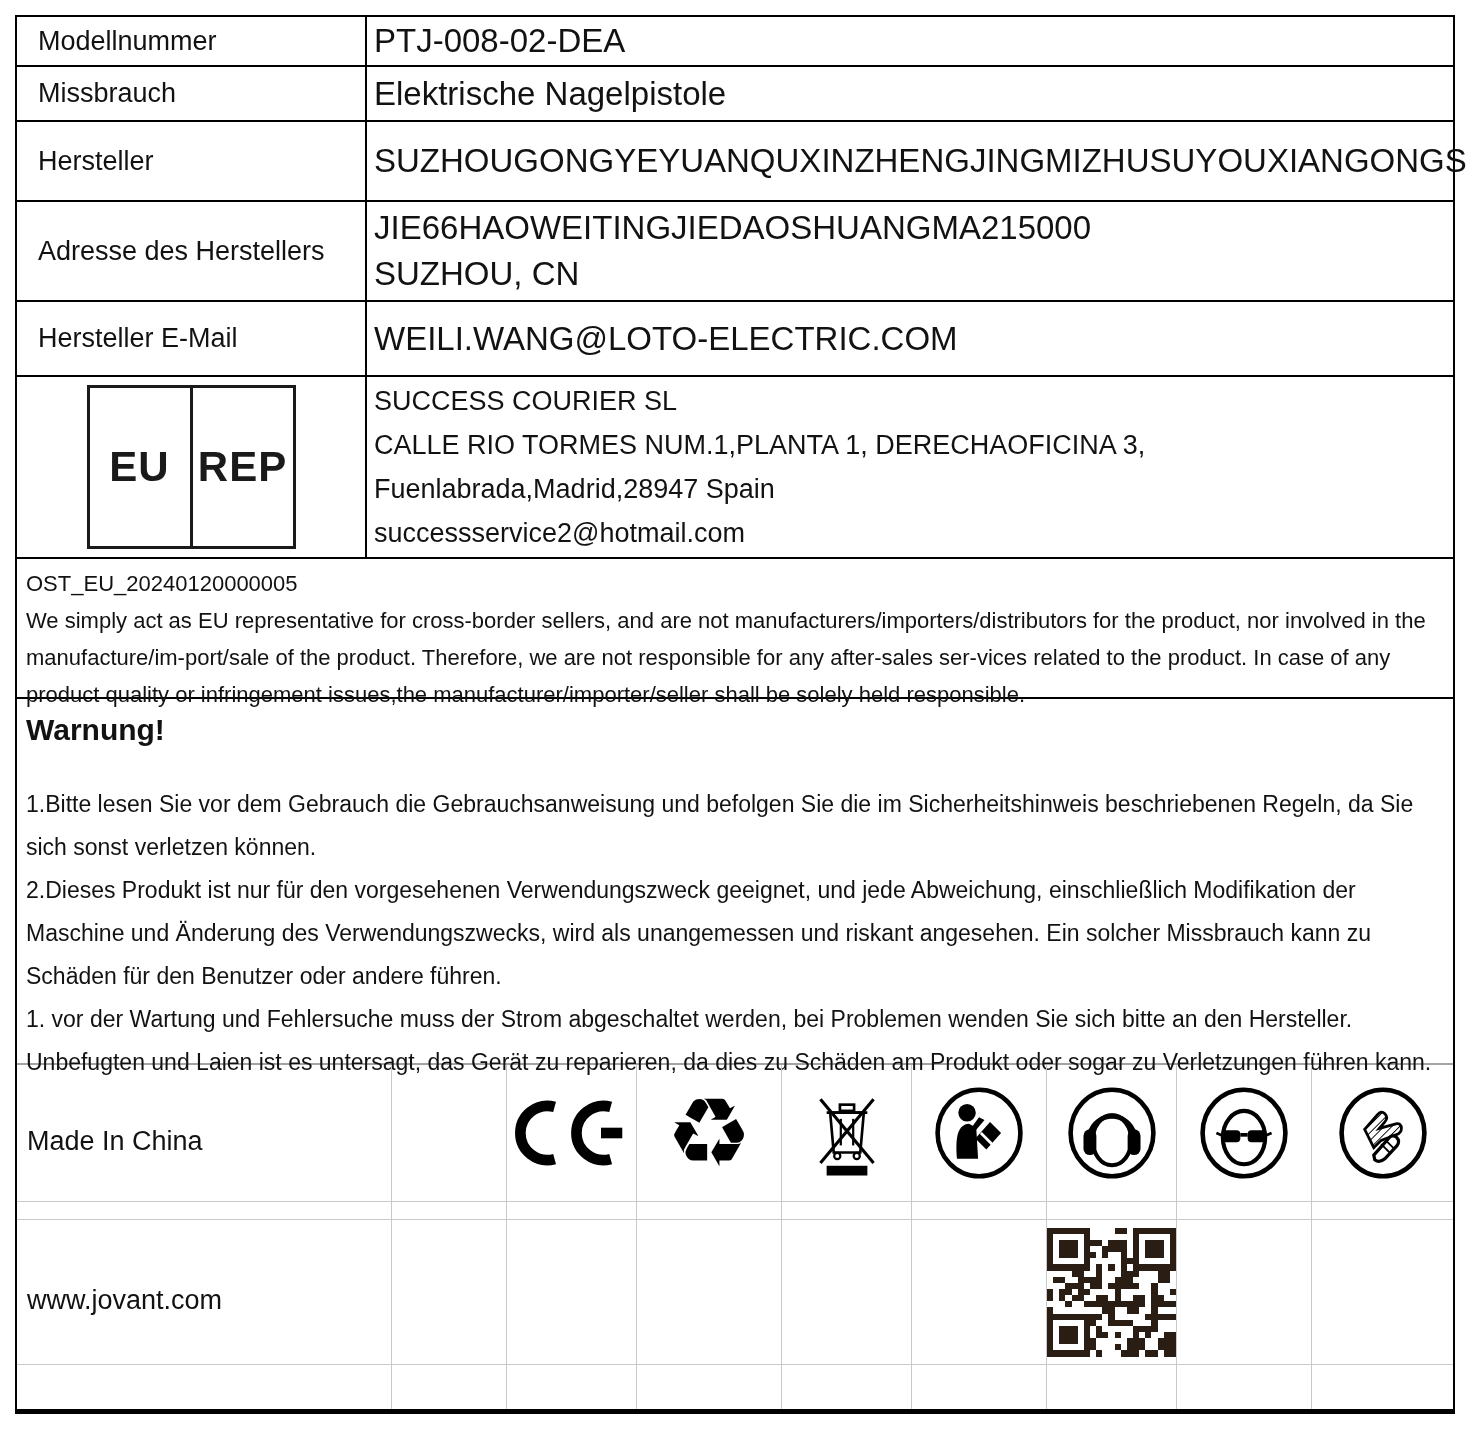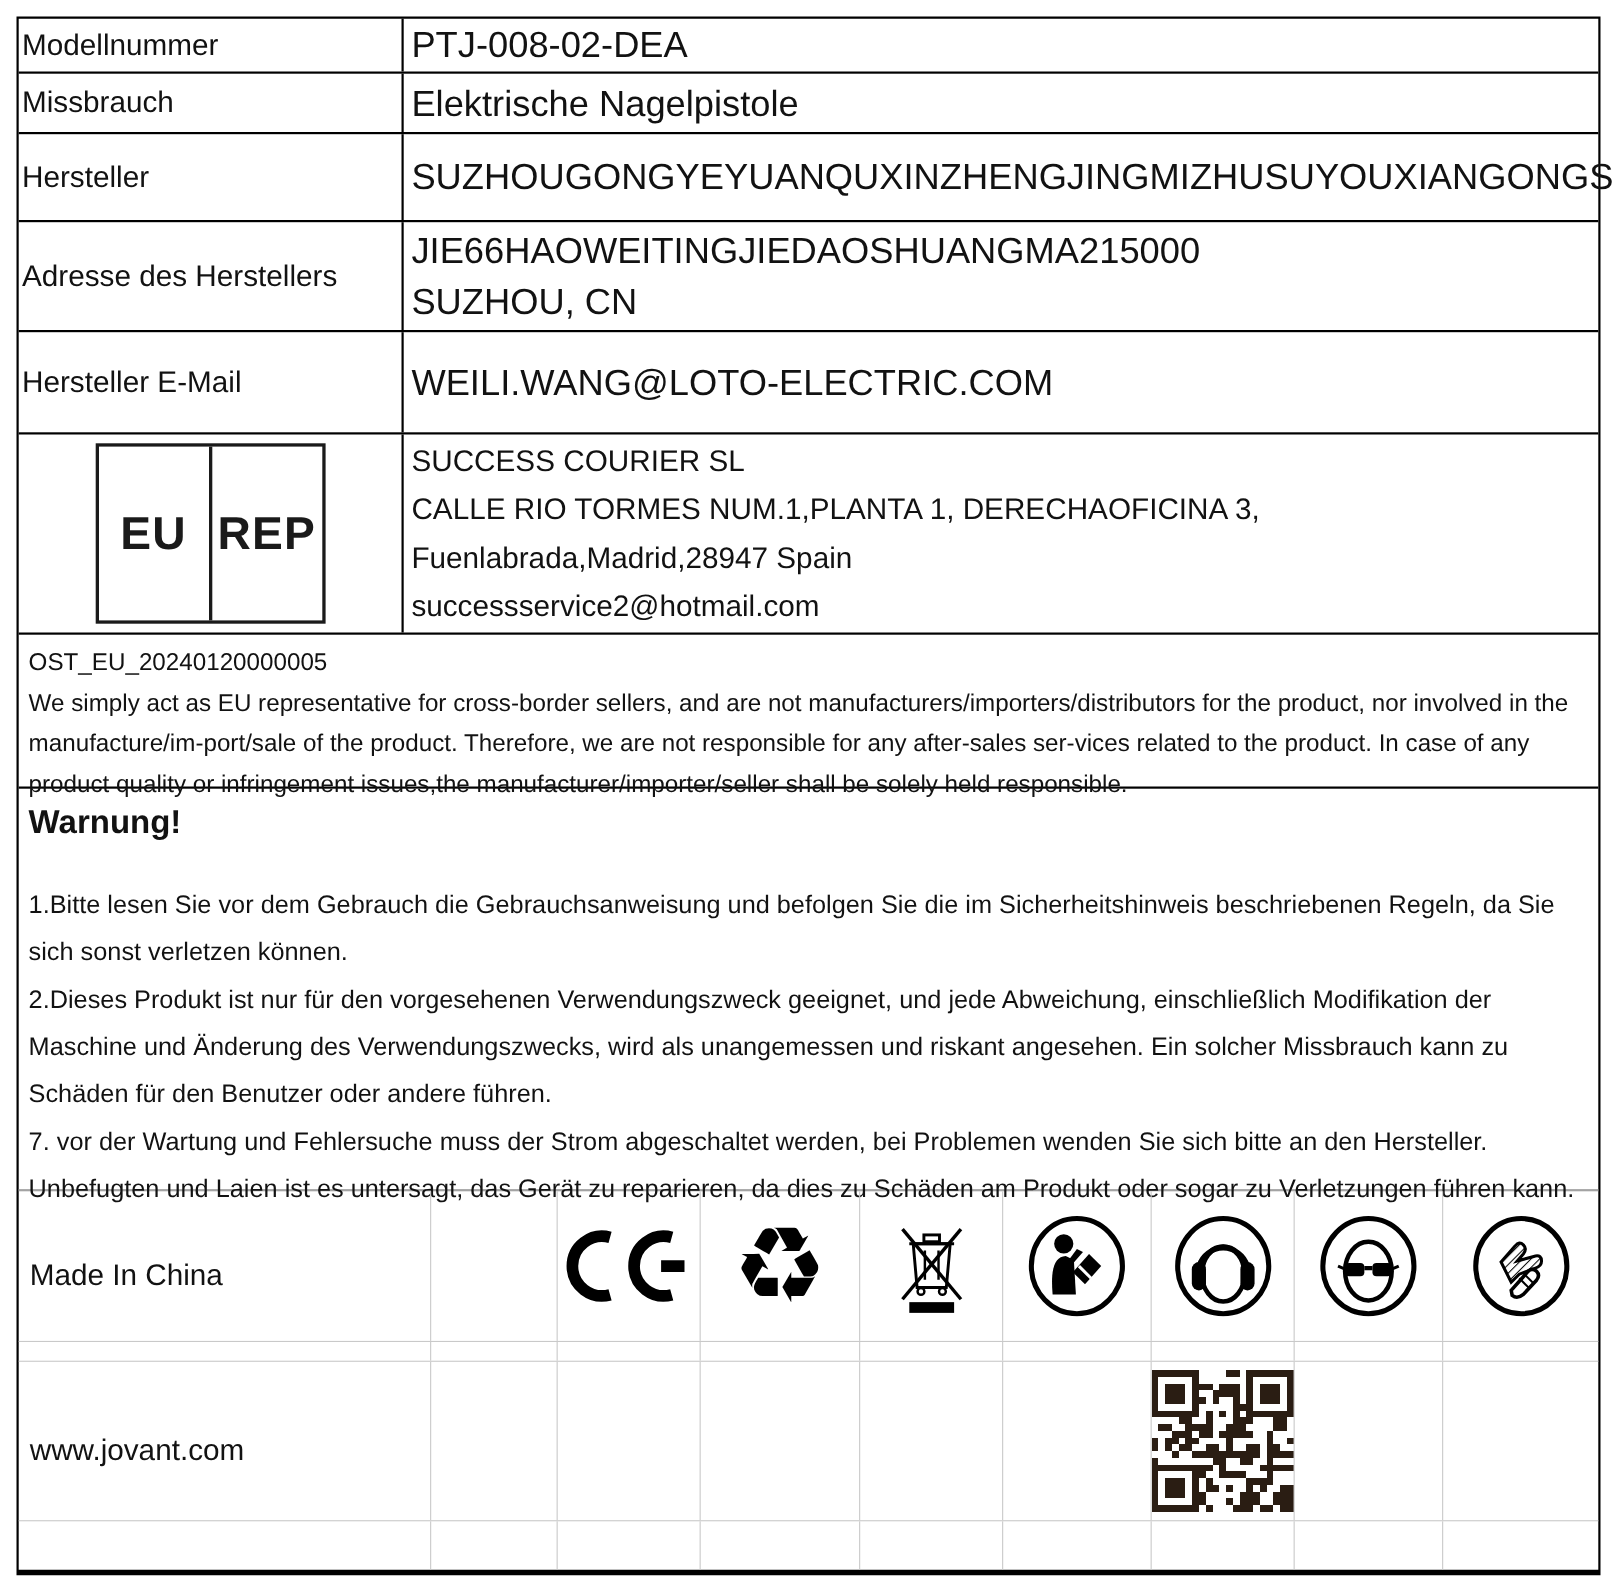--- a/index.html
+++ b/index.html
@@ -1,21 +1,21 @@
 <!DOCTYPE html>
 <html><head>
 <meta charset="utf-8">
 <style>
   html,body{margin:0;padding:0;background:#fff;}
   body{width:1468px;height:1440px;position:relative;font-family:"Liberation Sans",sans-serif;color:#121212;-webkit-font-smoothing:antialiased;}
   .sheet{position:absolute;left:15px;top:15px;width:1440px;box-sizing:border-box;border:2px solid #000;border-bottom-width:5px;background:#fff;}
   .trow{display:flex;border-bottom:2px solid #000;box-sizing:border-box;}
-  .lbl{width:350px;flex:0 0 350px;border-right:2px solid #000;box-sizing:border-box;display:flex;align-items:center;padding-left:3px;font-size:27px;}
+  .lbl{width:350px;flex:0 0 350px;border-right:2px solid #000;box-sizing:border-box;display:flex;align-items:center;padding-left:21px;font-size:27px;}
   .val{flex:1;display:flex;flex-direction:column;justify-content:center;padding-left:7px;font-size:33px;line-height:46px;}
-  .h50{height:50px}.h55{height:55px}.h80{height:80px}.h100{height:100px}.h75{height:93px}
+  .h50{height:50px}.h55{height:55px}.h80{height:80px}.h100{height:100px}.h75{height:75px}
   .h182{height:182px}.h162{height:140px}.h366{height:366px}
   .eurep-cell{width:350px;flex:0 0 350px;border-right:2px solid #000;box-sizing:border-box;display:flex;align-items:center;justify-content:center;}
   .eurep-box{display:flex;border:3px solid #1a1a1a;}
   .eurep-half{width:100px;height:158px;display:flex;align-items:center;justify-content:center;font-size:42px;font-weight:600;letter-spacing:1px;color:#1a1a1a;}
   .eurep-half.first{border-right:3px solid #1a1a1a;}
   .eurep-lines{flex:1;padding-left:7px;font-size:27px;line-height:44px;display:flex;flex-direction:column;justify-content:center;}
   .disc{display:block;padding:6px 14px 0 9px;font-size:22px;line-height:37px;border-bottom:2px solid #000;box-sizing:border-box;}
   .warn{display:block;padding:10px 14px 0 9px;border-bottom:2px solid #a3a3a3;box-sizing:border-box;}
   .warn-title{font-size:30px;font-weight:bold;margin:4px 0 36px 0;}
   .warn p{margin:0;font-size:23px;line-height:43px;}
@@ -79,21 +79,21 @@
 
   <div class="disc h162">
     <div>OST_EU_20240120000005</div>
     <div>We simply act as EU representative for cross-border sellers, and are not manufacturers/importers/distributors for the product, nor involved in the manufacture/im-port/sale of the product. Therefore, we are not responsible for any after-sales ser-vices related to the product. In case of any product quality or infringement issues,the manufacturer/importer/seller shall be solely held responsible.</div>
   </div>
 
   <div class="warn h366">
     <div class="warn-title">Warnung!</div>
     <p>1.Bitte lesen Sie vor dem Gebrauch die Gebrauchsanweisung und befolgen Sie die im Sicherheitshinweis beschriebenen Regeln, da Sie sich sonst verletzen können.</p>
     <p>2.Dieses Produkt ist nur für den vorgesehenen Verwendungszweck geeignet, und jede Abweichung, einschließlich Modifikation der Maschine und Änderung des Verwendungszwecks, wird als unangemessen und riskant angesehen. Ein solcher Missbrauch kann zu Schäden für den Benutzer oder andere führen.</p>
-    <p>7. vor der Wartung und Fehlersuche muss der Strom abgeschaltet werden, bei Problemen wenden Sie sich bitte an den Hersteller. Unbefugten und Laien ist es untersagt, das Gerät zu reparieren, da dies zu Schäden am Produkt oder sogar zu Verletzungen führen kann.</p>
+    <p>1. vor der Wartung und Fehlersuche muss der Strom abgeschaltet werden, bei Problemen wenden Sie sich bitte an den Hersteller. Unbefugten und Laien ist es untersagt, das Gerät zu reparieren, da dies zu Schäden am Produkt oder sogar zu Verletzungen führen kann.</p>
   </div>
 
   <div class="grid">
     <div class="g-row g-icons">
       <div class="g-cell c0">
         <span class="origin">Made In China</span>
       </div>
       <div class="g-cell c1"></div>
       <div class="g-cell c2">
         <svg width="116" height="68" viewBox="0 0 120 70">

